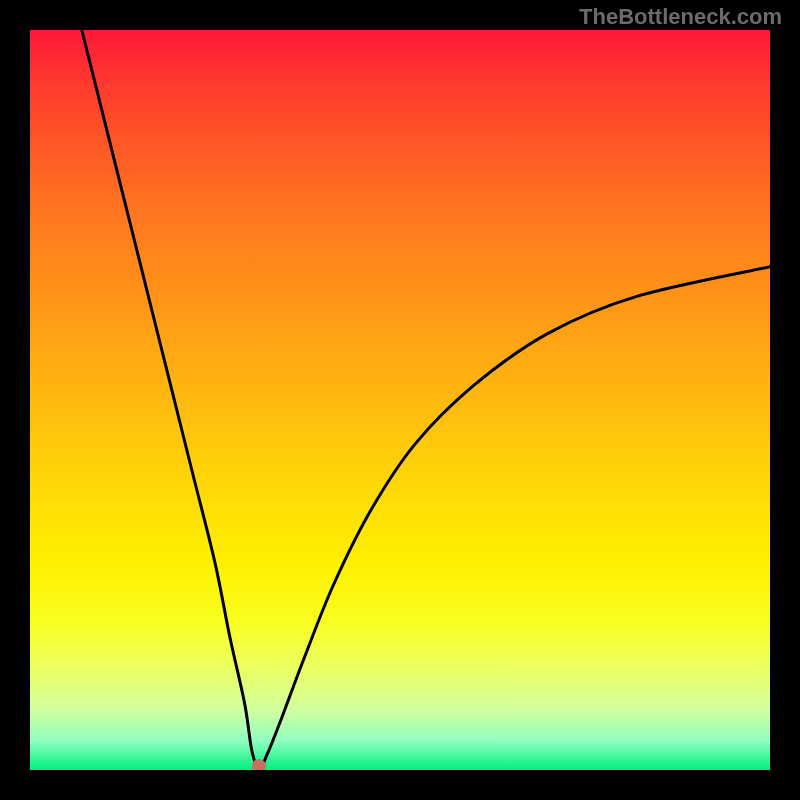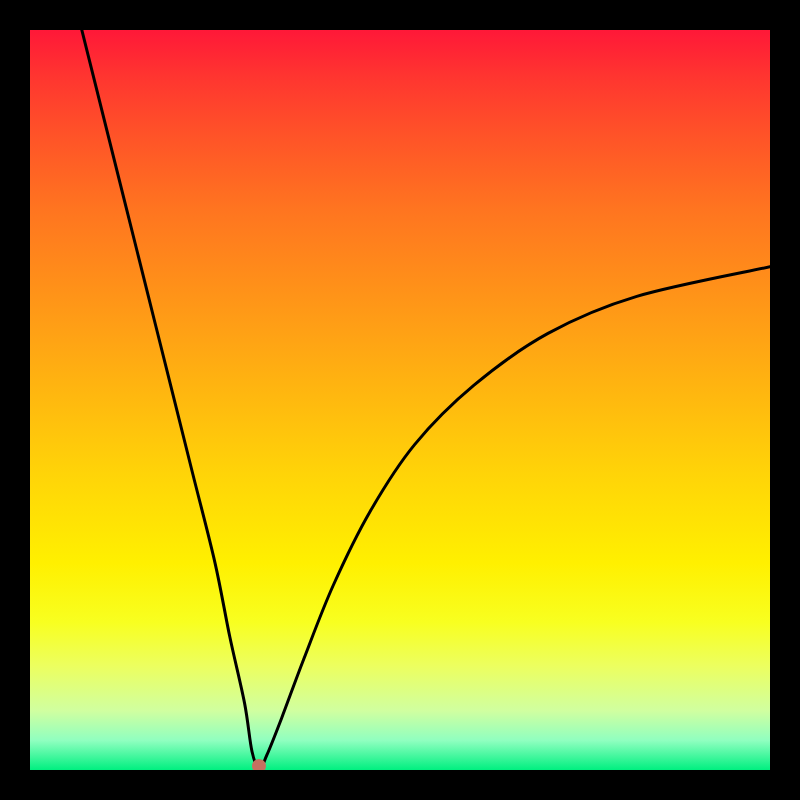--- a/index.html
+++ b/index.html
@@ -56,19 +56,20 @@
     border-radius: 50%;
     background: #c57060;
     transform: translate(-50%, -50%);
     z-index: 5;
   }
 </style>
 </head>
 <body>
 
 <div class="container">
+  <div class="watermark">TheBottleneck.com</div>
   <div class="plot-area">
     <svg class="curve" viewBox="0 0 740 740" preserveAspectRatio="none">
       <path id="curve-path" fill="none" stroke="#000" stroke-width="3" stroke-linejoin="round" stroke-linecap="round" d="M 51.800000000000004 0 C 55.5 14.799999999999992, 66.6 59.199999999999946, 74 88.79999999999995 C 81.4 118.39999999999996, 88.8 148.00000000000003, 96.2 177.60000000000002 C 103.60000000000001 207.20000000000002, 111 236.79999999999998, 118.4 266.4 C 125.80000000000001 296, 133.2 325.59999999999997, 140.6 355.2 C 148 384.8, 155.4 414.4, 162.8 444 C 170.20000000000002 473.6, 178.83333333333334 505.66666666666663, 185 532.8 C 191.16666666666666 559.9333333333333, 194.86666666666667 583.3666666666666, 199.8 606.8 C 204.73333333333335 630.2333333333333, 210.9 654.2833333333333, 214.6 673.4 C 218.29999999999998 692.5166666666667, 219.53333333333333 710.6466666666666, 222 721.5 C 224.46666666666667 732.3533333333334, 226.93333333333334 737.9033333333333, 229.4 738.52 C 231.86666666666667 739.1366666666667, 233.10000000000002 733.5866666666667, 236.8 725.2 C 240.5 716.8133333333334, 245.43333333333337 704.2333333333333, 251.60000000000002 688.2 C 257.7666666666667 672.1666666666667, 265.1666666666667 651.2, 273.8 629 C 282.43333333333334 606.8, 292.29999999999995 579.6666666666666, 303.4 555 C 314.5 530.3333333333334, 326.83333333333337 504.43333333333334, 340.40000000000003 481 C 353.9666666666667 457.56666666666666, 367.53333333333336 435.3666666666667, 384.8 414.4 C 402.06666666666666 393.4333333333333, 421.8 373.7, 444 355.2 C 466.2 336.7, 490.8666666666667 318.20000000000005, 518 303.40000000000003 C 545.1333333333333 288.6, 569.8 277.5, 606.8 266.4 C 643.8 255.29999999999995, 717.8 241.7333333333333, 740 236.79999999999995"></path>
     </svg>
     <div class="marker" id="min-marker" style="left: 229.4px; top: 735.56px;"></div>
   </div>
 </div>
 
 </body></html>

